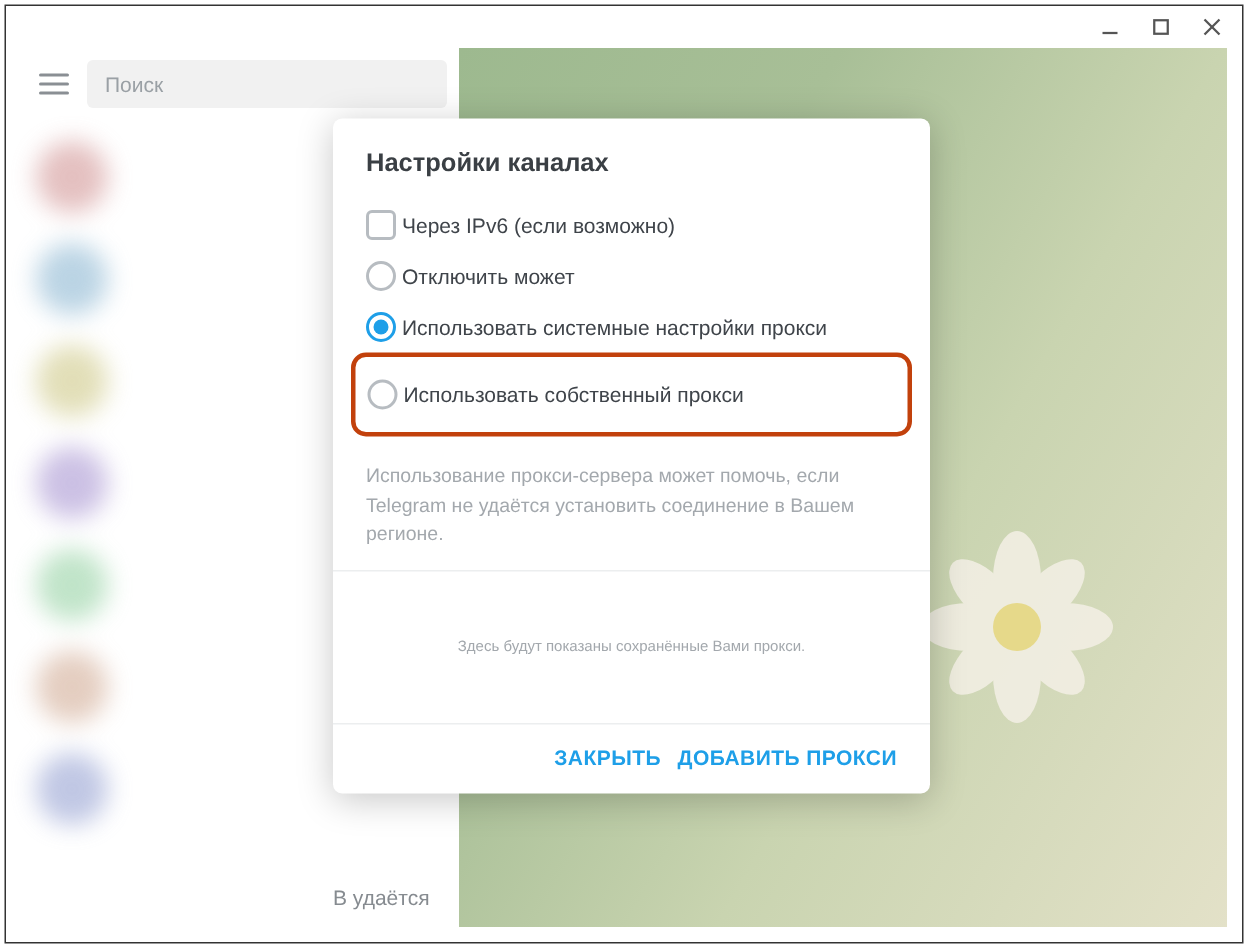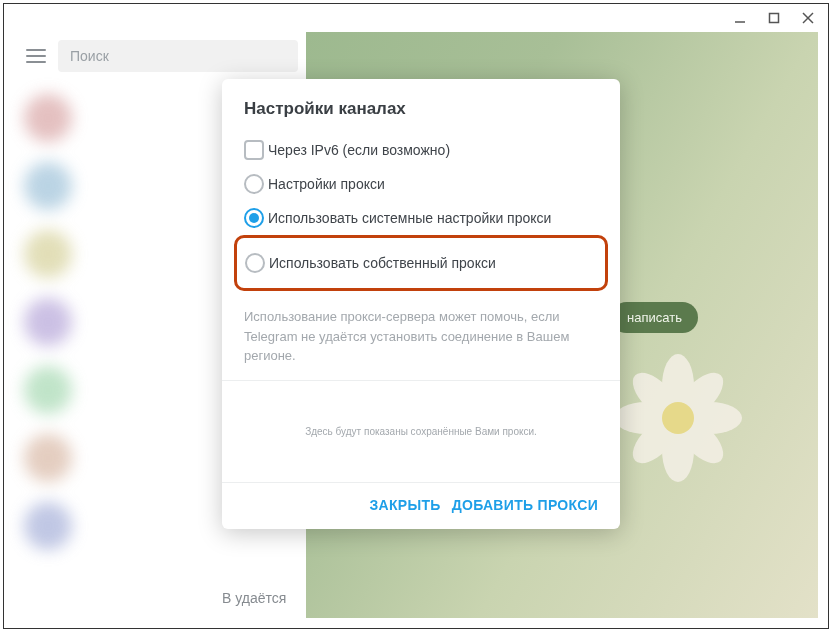--- a/index.html
+++ b/index.html
@@ -112,37 +112,36 @@
           <ellipse cx="70" cy="50" rx="20" ry="10"></ellipse>
           <ellipse cx="50" cy="70" rx="10" ry="20"></ellipse>
           <ellipse cx="30" cy="50" rx="20" ry="10"></ellipse>
           <ellipse cx="64" cy="36" rx="9" ry="18" transform="rotate(45 64 36)"></ellipse>
           <ellipse cx="64" cy="64" rx="9" ry="18" transform="rotate(-45 64 64)"></ellipse>
           <ellipse cx="36" cy="64" rx="9" ry="18" transform="rotate(45 36 64)"></ellipse>
           <ellipse cx="36" cy="36" rx="9" ry="18" transform="rotate(-45 36 36)"></ellipse>
         </g>
         <circle cx="50" cy="50" r="10" fill="#e6d98a"></circle>
       </svg>
-      <div class="pill">написать</div>
     </div>
   </div>
 
   <div class="channels">В удаётся</div>
 
   <div class="modal">
     <div class="modal-title">Настройки каналах</div>
 
     <div class="option-list">
       <div class="option">
         <div class="checkbox"></div>
         <span>Через IPv6 (если возможно)</span>
       </div>
       <div class="option">
         <div class="radio"></div>
-        <span>Настройки прокси</span>
+        <span>Отключить может</span>
       </div>
       <div class="option">
         <div class="radio selected"></div>
         <span>Использовать системные настройки прокси</span>
       </div>
       <div class="option highlight">
         <div class="radio"></div>
         <span>Использовать собственный прокси</span>
       </div>
     </div>

